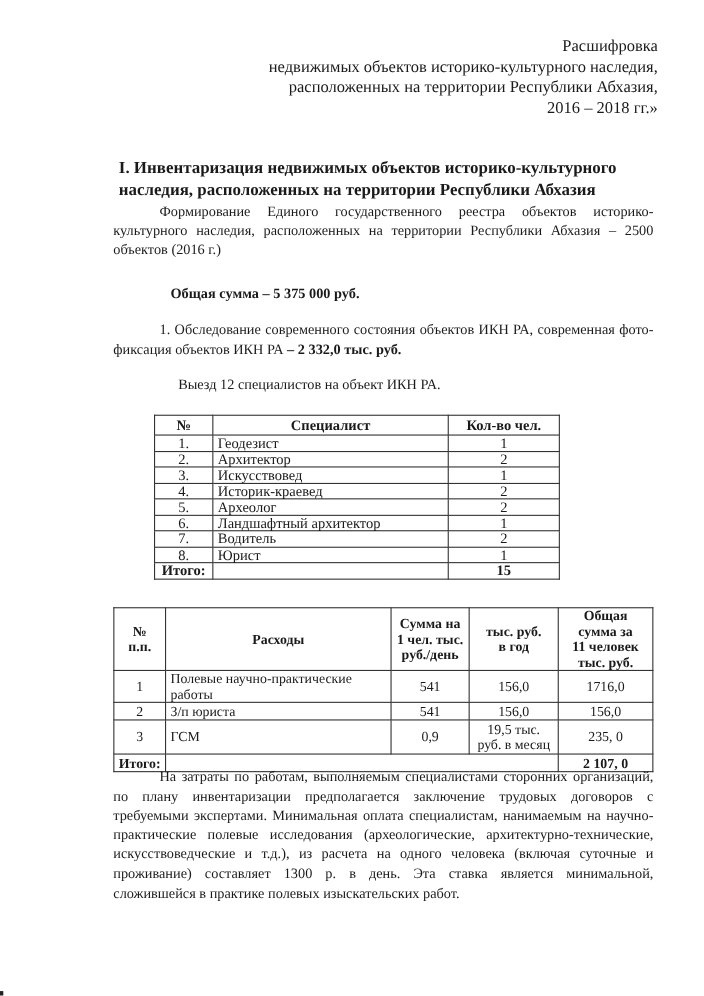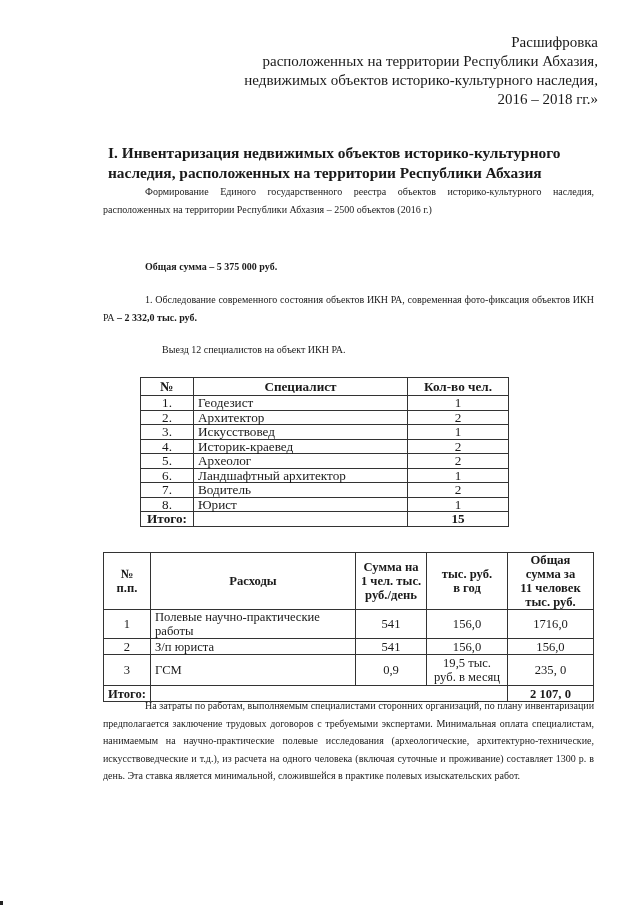--- a/index.html
+++ b/index.html
@@ -3,53 +3,53 @@
 <meta charset="utf-8">
 <style>
   html, body { margin: 0; padding: 0; background: #ffffff; }
   body { width: 640px; height: 905px; position: relative; overflow: hidden;
          font-family: "Liberation Serif", serif; color: #1a1a1a; }
   .abs { position: absolute; }
   .header-block { right: 42px; top: 33px; text-align: right; font-size: 15px; line-height: 19px; }
   .header-block div { white-space: nowrap; }
   .section-title { left: 108px; width: 490px; top: 143px; text-align: left; font-weight: bold;
                    font-size: 15.4px; line-height: 20px; }
-  .para { left: 103px; width: 491px; font-size: 10px; line-height: 17.5px; text-align: justify; }
+  .para { left: 103px; width: 491px; font-size: 13px; line-height: 17.5px; text-align: justify; }
   .indent { text-indent: 42px; }
   .bold { font-weight: bold; }
   table { border-collapse: collapse; position: absolute; font-size: 13.2px; }
   td, th { border: 1px solid #333; padding: 0 4px; }
   .t1 { left: 140px; top: 377px; width: 369px; }
   .t1 th { font-weight: bold; height: 17px; line-height: 15px; }
   .t1 td { height: 13.5px; line-height: 13px; }
   .t2 { left: 103px; top: 552px; width: 491px; font-size: 12.6px; }
   .t2 th { font-weight: bold; line-height: 14px; height: 54px; text-align: center; }
   .t2 td { height: 15px; line-height: 14px; }
   .c { text-align: center; }
   .l { text-align: left; }
   .corner-mark { left: 0; top: 901px; width: 3px; height: 4px; background: #222; }
 </style>
 </head>
 <body>
 
 <div class="abs header-block">
   <div>Расшифровка</div>
+  <div>недвижимых объектов историко-культурного наследия,</div>
   <div>расположенных на территории Республики Абхазия,</div>
-  <div>недвижимых объектов историко-культурного наследия,</div>
   <div>2016 – 2018 гг.»</div>
 </div>
 
 <div class="abs section-title">
   <div>I. Инвентаризация недвижимых объектов историко-культурного</div>
   <div>наследия, расположенных на территории Республики Абхазия</div>
 </div>
 
 <div class="abs para indent" style="top:183px;">Формирование Единого государственного реестра объектов историко-культурного наследия, расположенных на территории Республики Абхазия – 2500 объектов (2016 г.)</div>
 
-<div class="abs para bold" style="top:258px; left:145px; width:400px;">Общая сумма – 5 375 000 руб.</div>
+<div class="abs para bold" style="top:258px; left:155px; width:400px;">Общая сумма – 5 375 000 руб.</div>
 
 <div class="abs para indent" style="top:291px;"><span>1. Обследование современного состояния объектов ИКН РА, современная фото-фиксация объектов ИКН РА </span><span class="bold">– 2 332,0 тыс. руб.</span></div>
 
 <div class="abs para" style="top:341px; left:162px; width:400px;">Выезд 12 специалистов на объект ИКН РА.</div>
 
 <table class="t1">
   <tbody>
       <tr>
     <th style="width:44px;">№</th>
     <th style="width:205px;">Специалист</th>

